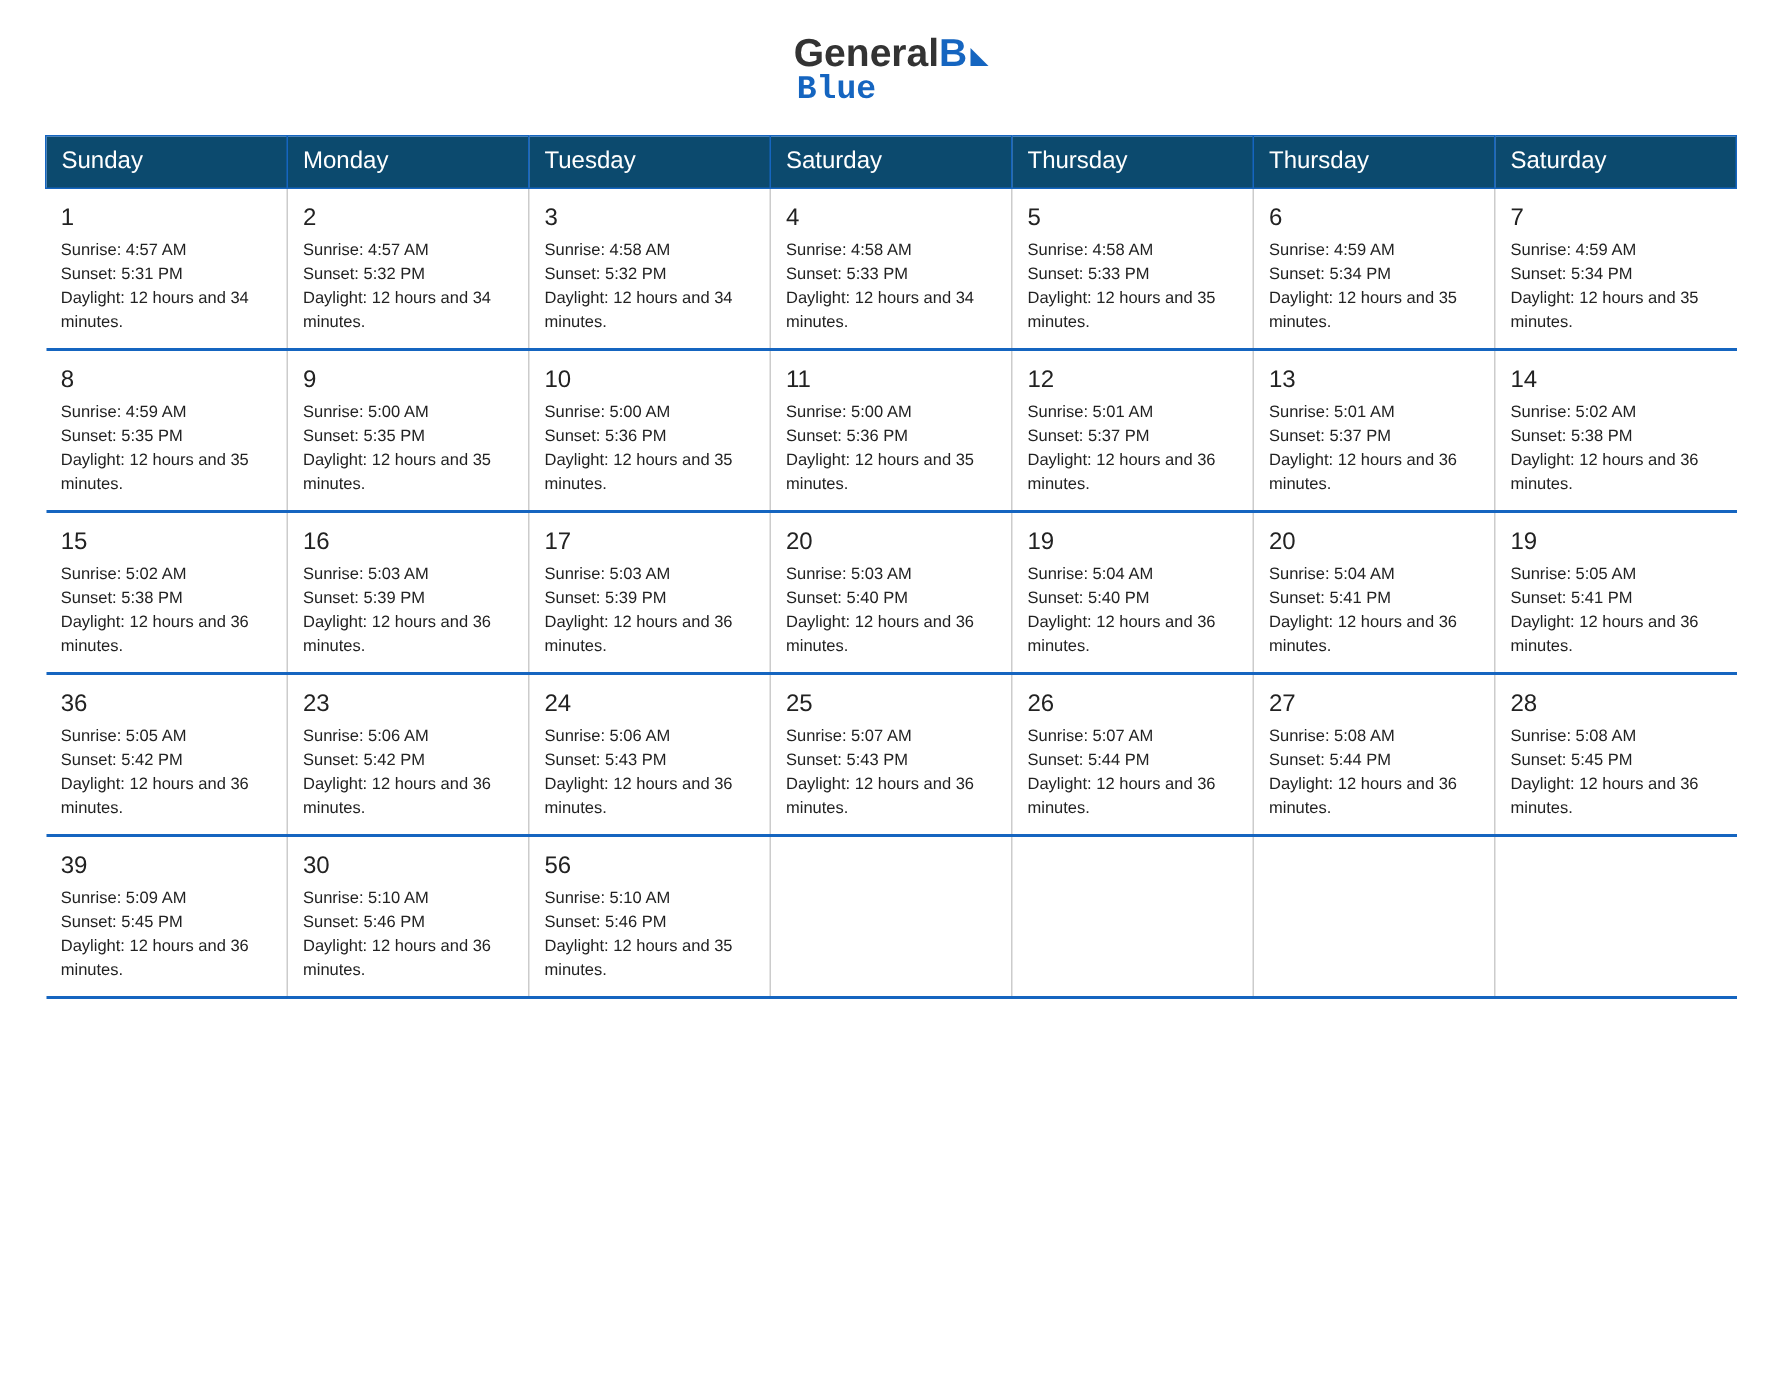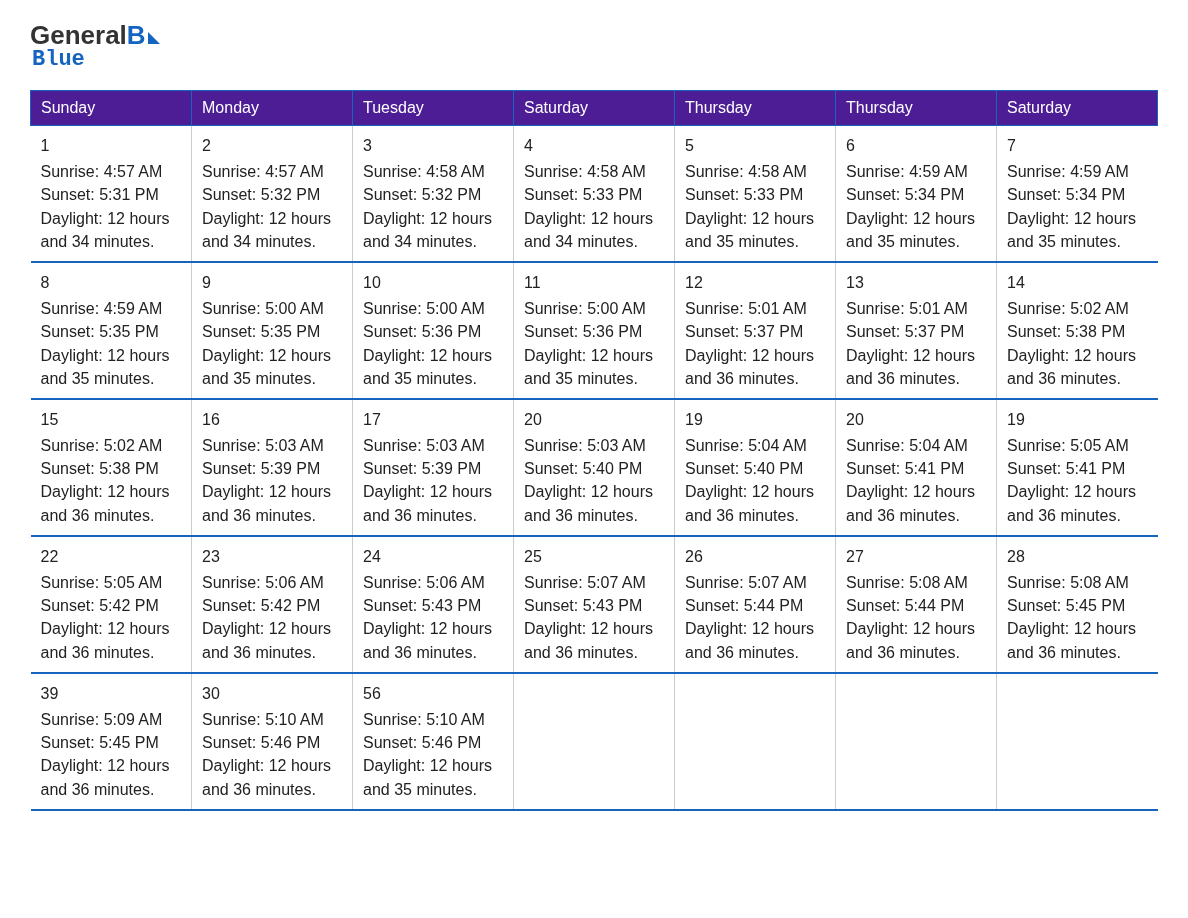--- a/index.html
+++ b/index.html
@@ -5,21 +5,21 @@
     * { margin: 0; padding: 0; box-sizing: border-box; }
     body {
       font-family: Arial, Helvetica, sans-serif;
       background: #fff;
       width: 1188px;
       min-height: 918px;
       padding: 20px 30px;
     }
     .header {
       display: flex;
-      justify-content: flex-start;
+      justify-content: center;
       align-items: flex-start;
       margin-bottom: 18px;
     }
     .logo {
       display: flex;
       flex-direction: column;
       align-items: flex-start;
     }
     .logo-text {
       display: flex;
@@ -60,21 +60,21 @@
       font-size: 22px;
       color: #333;
       margin-top: 4px;
     }
     table {
       width: 100%;
       border-collapse: collapse;
       table-layout: fixed;
     }
     thead tr {
-      background-color: #4c1d95;
+      background-color: #0c4a6e;
     }
     thead th {
       color: #fff;
       font-size: 16px;
       font-weight: normal;
       padding: 8px 10px;
       text-align: left;
       border: 1px solid #1565c0;
     }
     tbody tr {
@@ -92,21 +92,21 @@
     tbody td:last-child {
       border-right: none;
     }
     .day-number {
       font-size: 16px;
       font-weight: normal;
       display: block;
       margin-bottom: 3px;
     }
     .day-info {
-      font-size: 16px;
+      font-size: 11px;
       color: #222;
       line-height: 1.45;
     }
   </style>
 </head>
 <body>
 
 <div class="header">
   <div class="logo">
     <div class="logo-text">
@@ -222,21 +222,21 @@
           <span class="day-number">20</span>
           <div class="day-info">Sunrise: 5:04 AM<br>Sunset: 5:41 PM<br>Daylight: 12 hours and 36 minutes.</div>
         </td>
         <td>
           <span class="day-number">19</span>
           <div class="day-info">Sunrise: 5:05 AM<br>Sunset: 5:41 PM<br>Daylight: 12 hours and 36 minutes.</div>
         </td>
       </tr>
       <tr>
         <td>
-          <span class="day-number">22</span>
+          <span class="day-number">36</span>
           <div class="day-info">Sunrise: 5:05 AM<br>Sunset: 5:42 PM<br>Daylight: 12 hours and 36 minutes.</div>
         </td>
         <td>
           <span class="day-number">23</span>
           <div class="day-info">Sunrise: 5:06 AM<br>Sunset: 5:42 PM<br>Daylight: 12 hours and 36 minutes.</div>
         </td>
         <td>
           <span class="day-number">24</span>
           <div class="day-info">Sunrise: 5:06 AM<br>Sunset: 5:43 PM<br>Daylight: 12 hours and 36 minutes.</div>
         </td>

